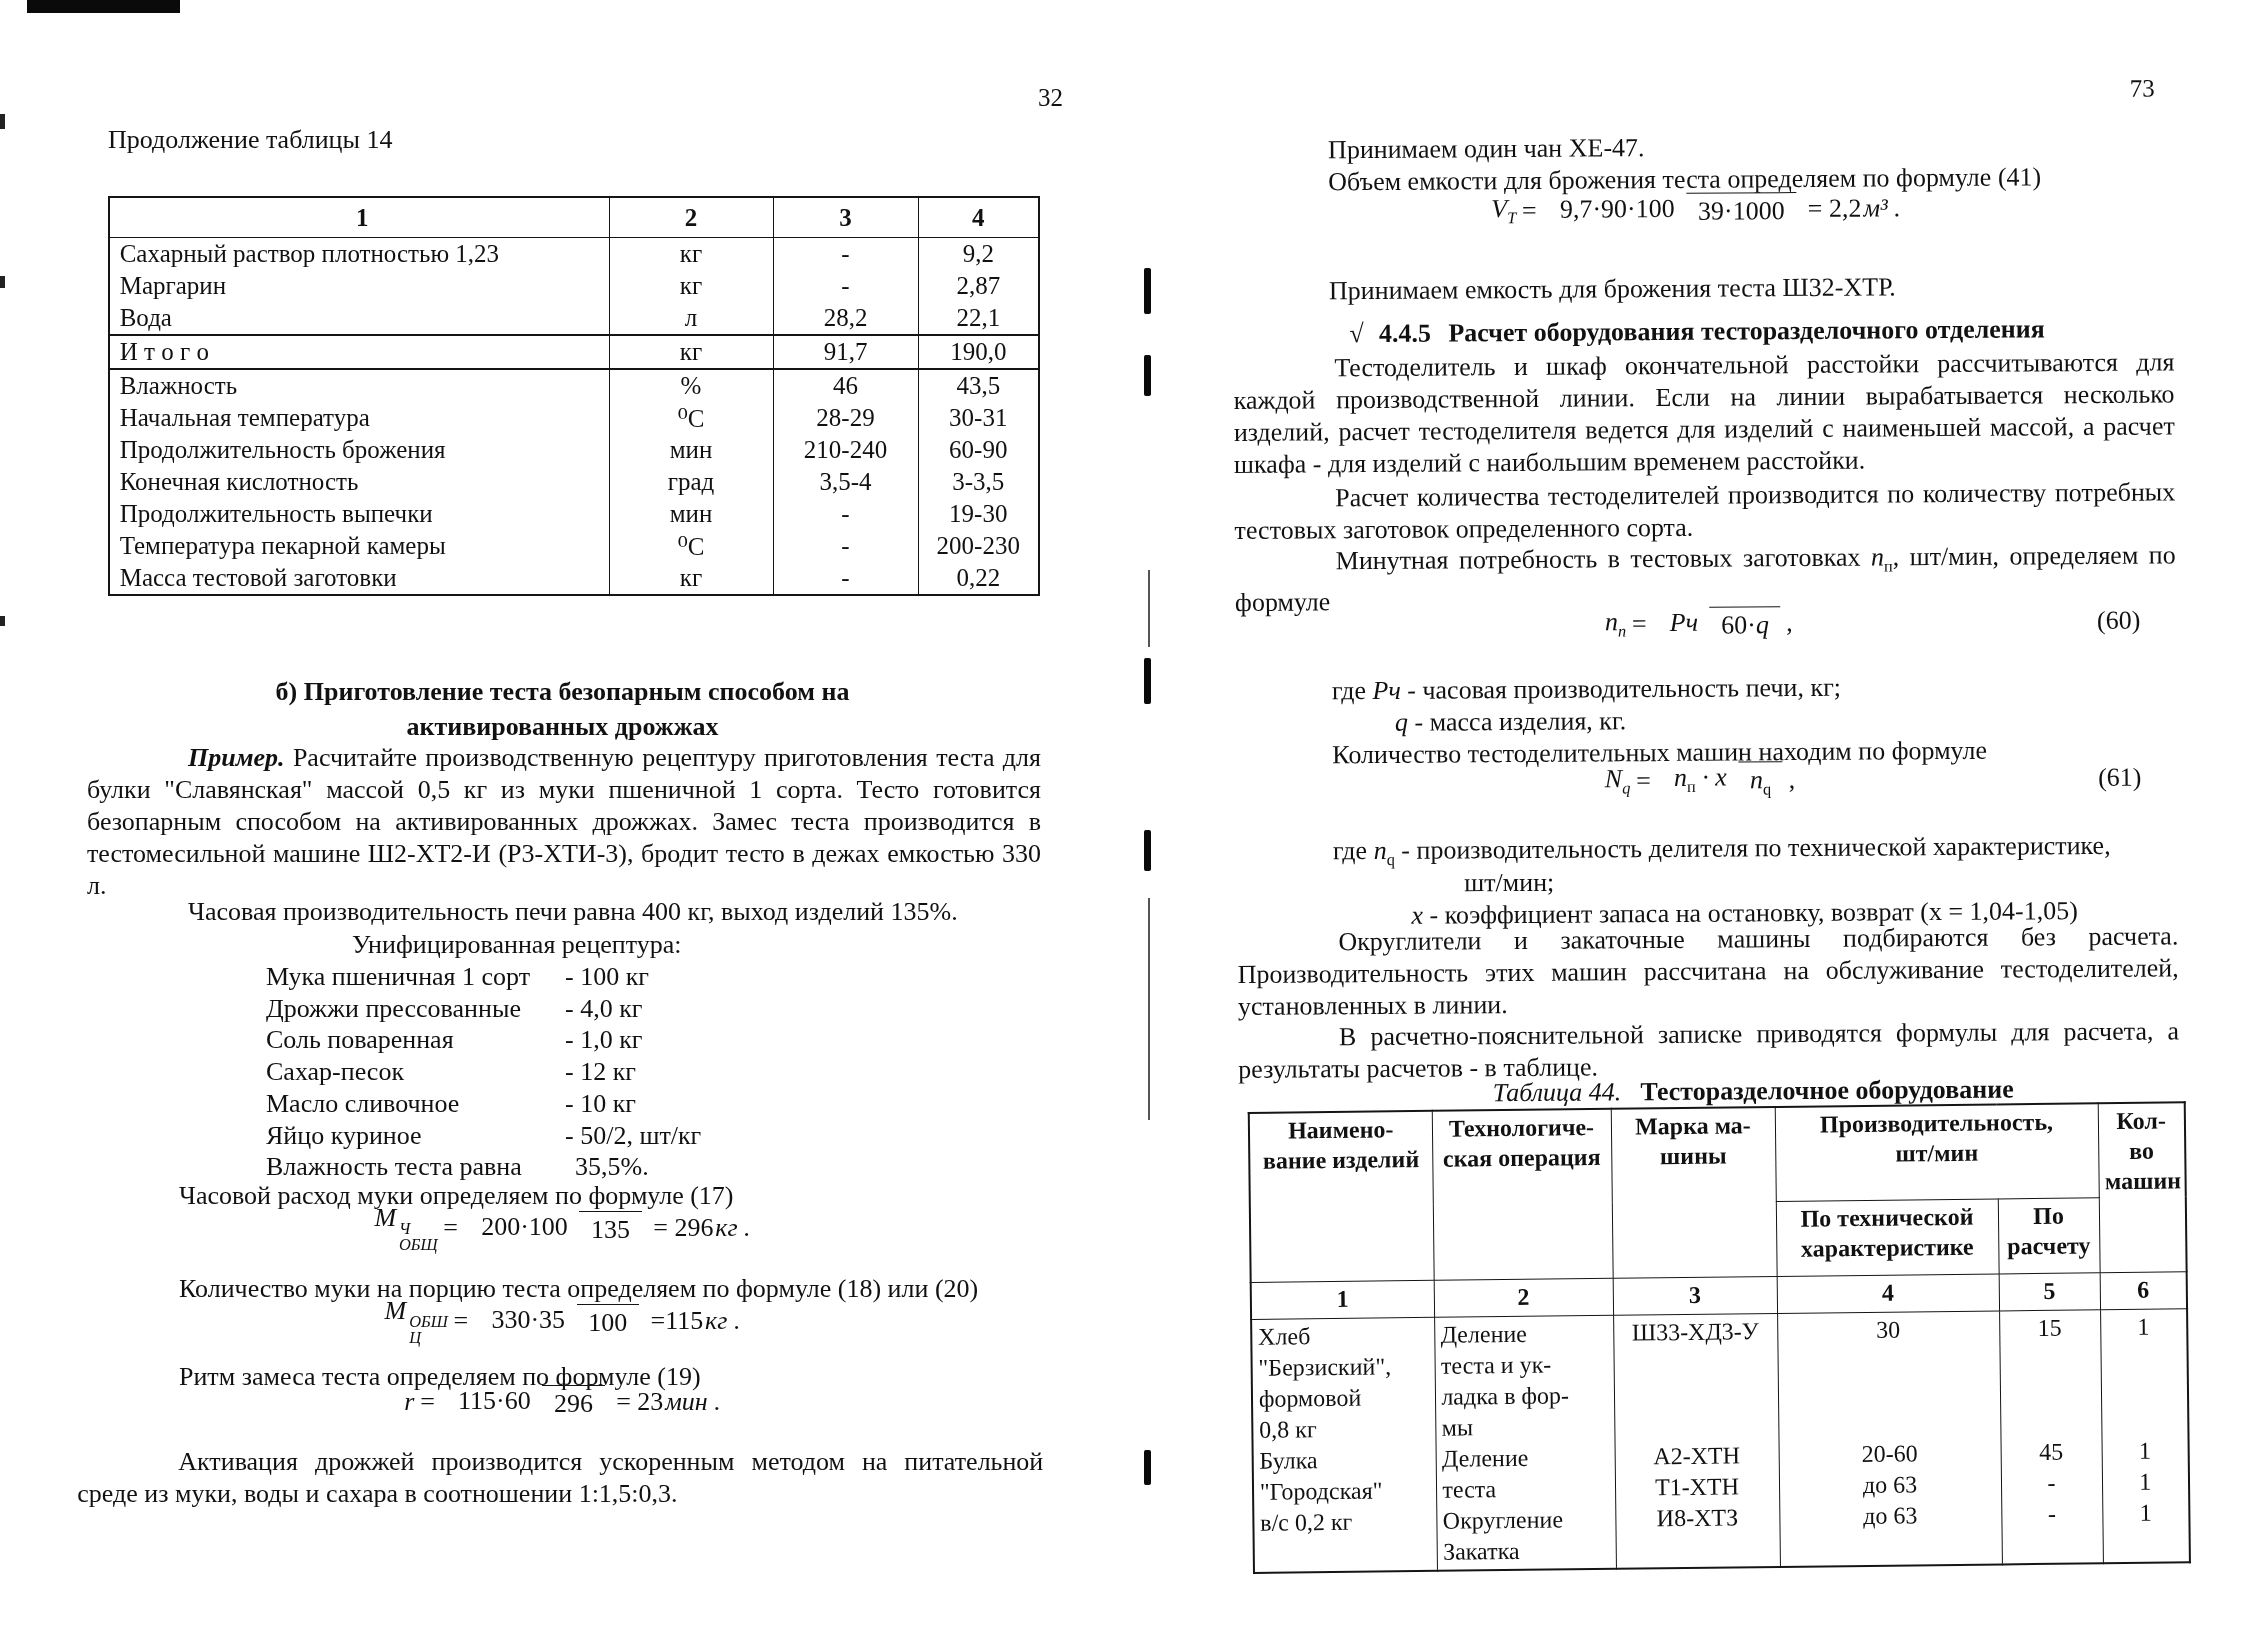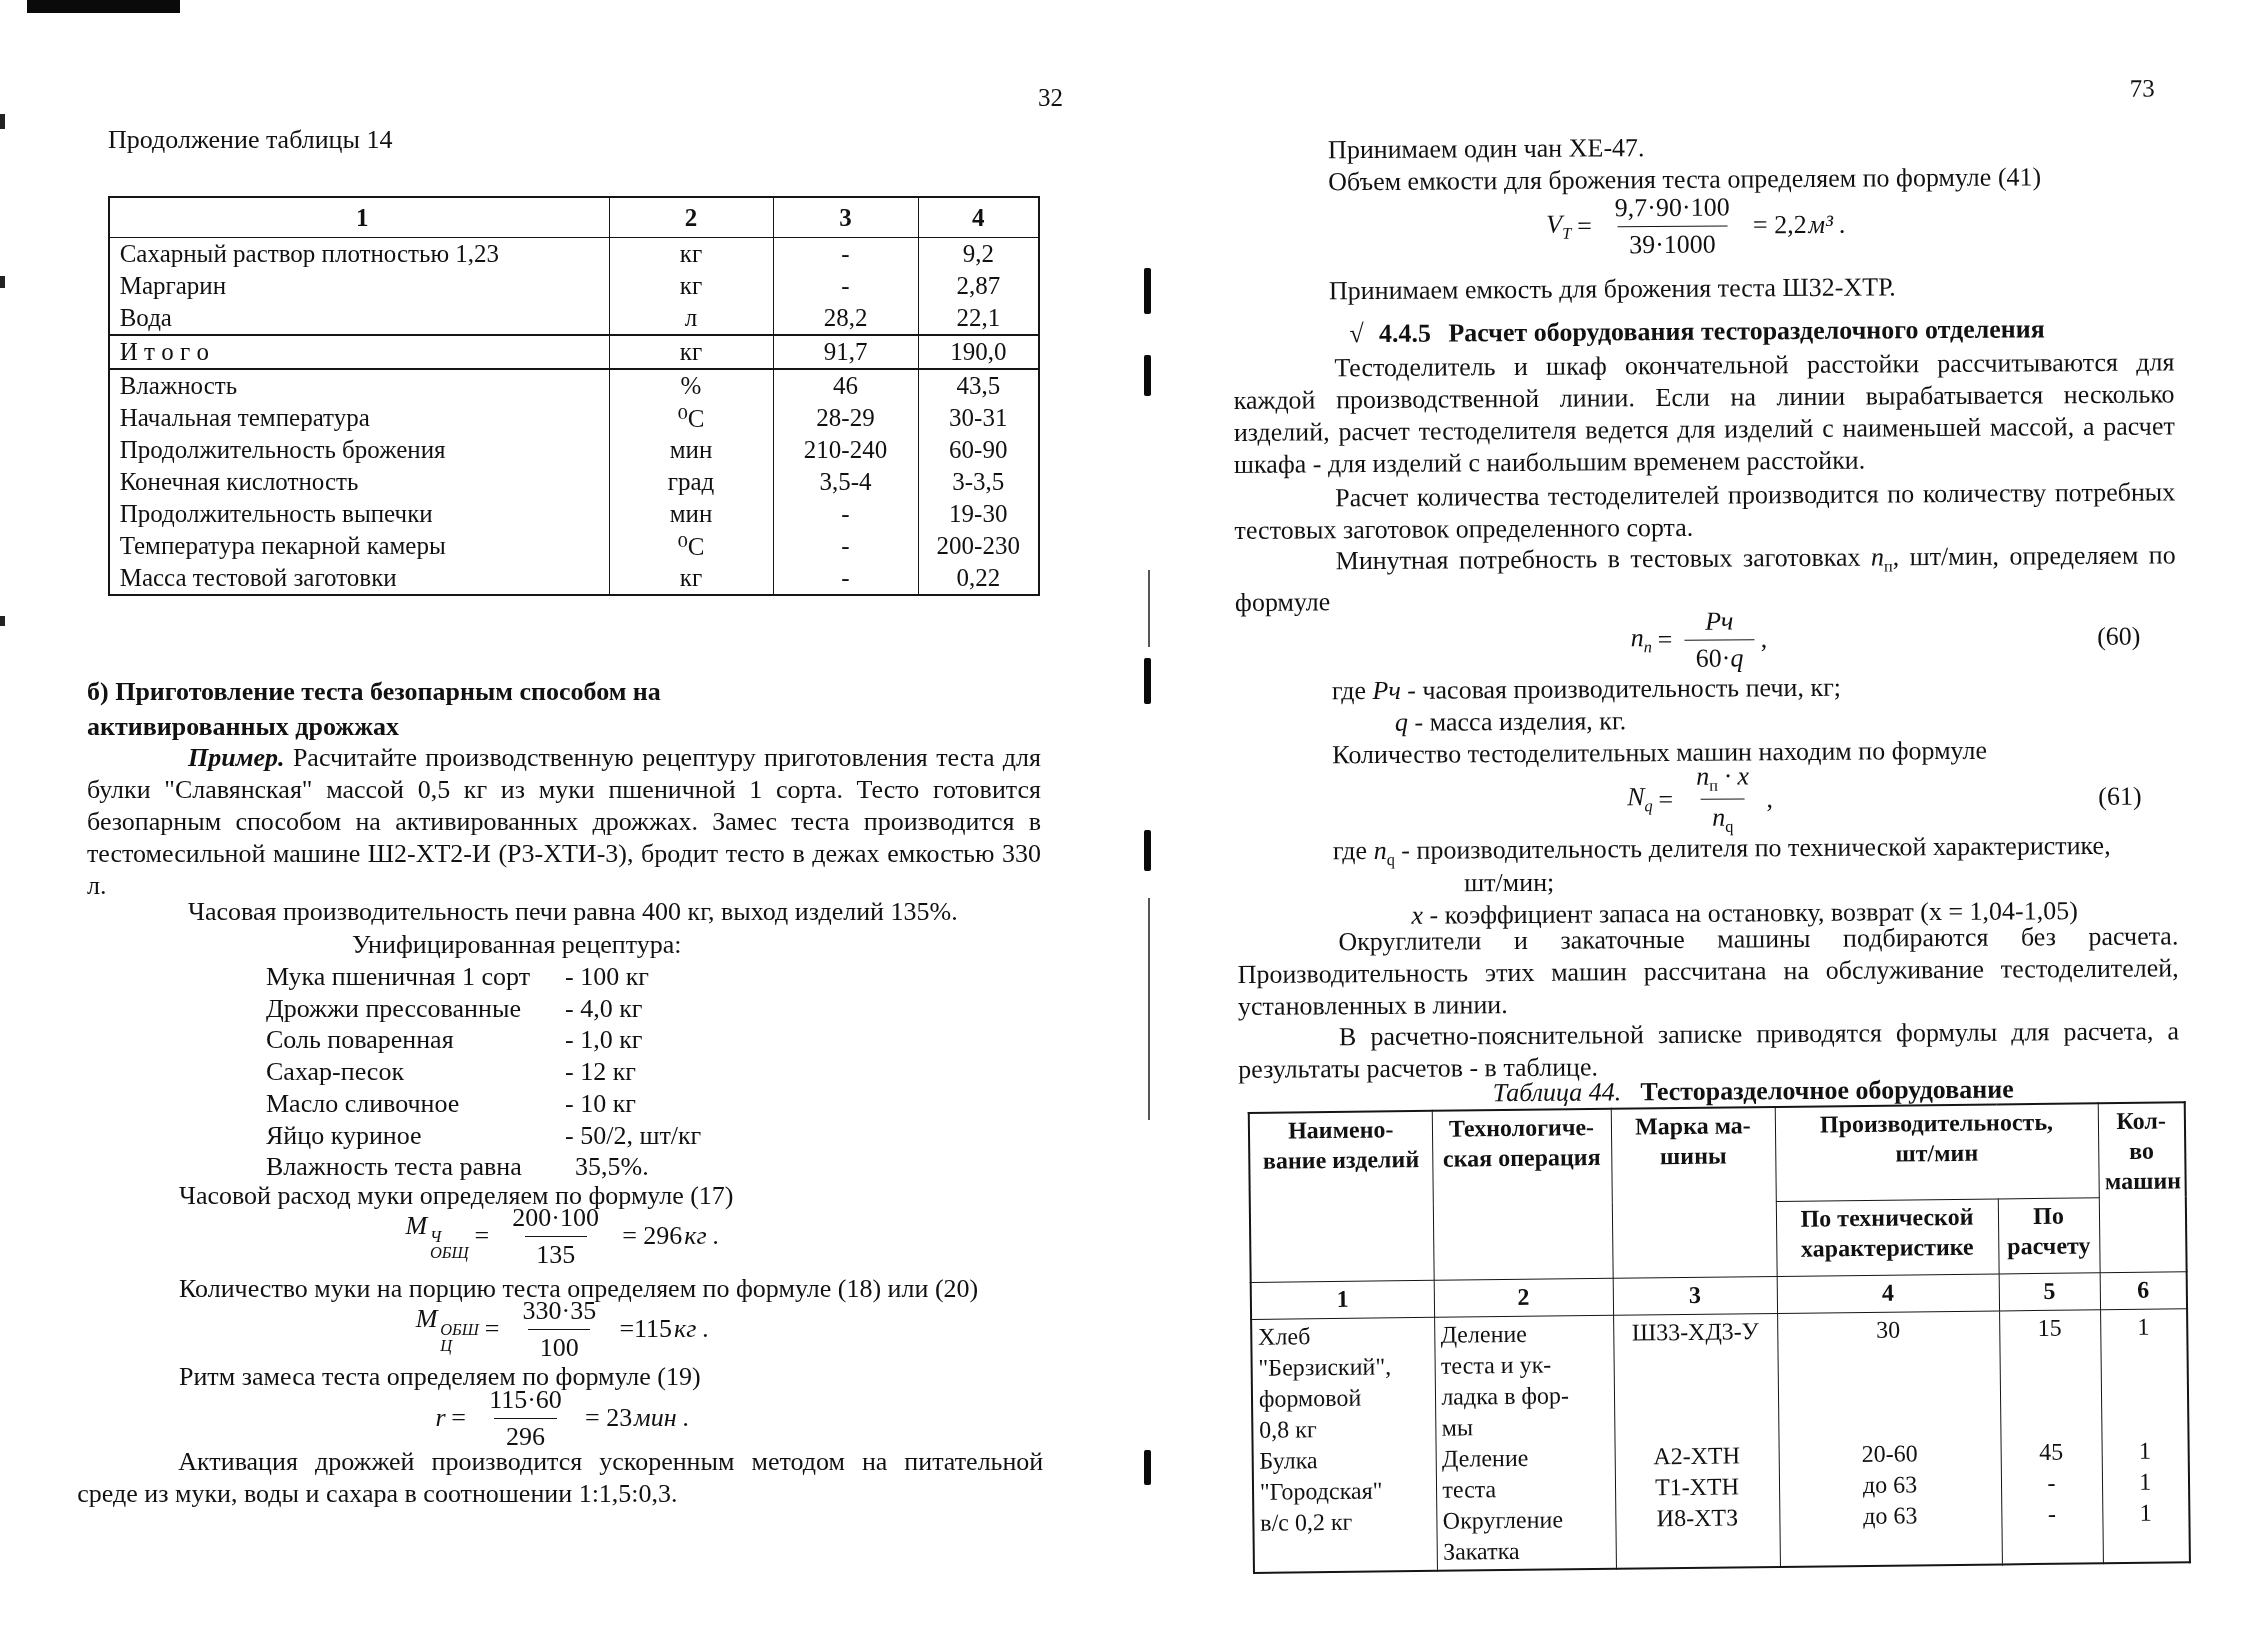--- a/index.html
+++ b/index.html
@@ -5,21 +5,21 @@
   html,body{margin:0;padding:0;background:#fff;}
   #scan{position:relative;width:2257px;height:1641px;background:#fff;overflow:hidden;
         font-family:"Liberation Serif","DejaVu Serif",serif;color:#111;}
   .page{position:absolute;top:0;}
   #left-page{left:58px;width:1043px;height:1641px;}
   #right-page{left:1226px;width:966px;height:1641px;transform:rotate(-0.4deg);transform-origin:top left;}
   .t{position:absolute;font-size:26px;line-height:32px;white-space:nowrap;}
   .para{position:absolute;font-size:26px;line-height:32px;text-align:justify;}
   .ind{text-indent:101px;}
   .bold{font-weight:bold;}
-  .center{text-align:left;}
+  .center{text-align:center;}
   sub{font-size:16.4px;}
   
   #t14{position:absolute;left:50px;top:196px;width:930px;border-collapse:collapse;table-layout:fixed;
        font-size:25px;border:2.9px solid #151515;}
   #t14 th,#t14 td{border-left:1.9px solid #151515;padding:0 3.9px;height:32px;overflow:hidden;white-space:nowrap;}
   #t14 tr>*:first-child{border-left:none;text-align:left;padding-left:9.7px;}
   #t14 th{height:39px;border-bottom:1.9px solid #151515;text-align:center;font-weight:bold;}
   #t14 td{text-align:center;}
   #t14 tr.total td{border-top:2.9px solid #151515;border-bottom:2.9px solid #151515;margin-top:20px;}
   
@@ -31,21 +31,21 @@
   #t44 tr.h2 th{height:70px;}
   #t44 tr.nums th{height:33px;vertical-align:middle;line-height:29px;}
   #t44 td{vertical-align:top;}
   #t44 .ln{height:31px;line-height:31px;white-space:nowrap;}
   #t44 td.c1,#t44 td.c2{text-align:left;}
   #t44 td.c3,#t44 td.c4,#t44 td.c5,#t44 td.c6{text-align:center;}
   
   .formula{position:absolute;display:flex;align-items:center;justify-content:center;
            font-size:26px;font-style:italic;}
   .formula .eq{font-style:normal;margin:0 5.8px;}
-  .frac{display:inline-flex;flex-direction:column;align-items:center;margin:0 5.8px;font-style:normal;}
+  .frac{display:inline-flex;flex-direction:row;align-items:center;margin:0 5.8px;font-style:normal;}
   .frac .num{padding:0 11.6px 2.9px;}
   .frac .den{border-top:1.9px solid #151515;padding:2.9px 11.6px 0;}
   .supsub{display:inline-flex;flex-direction:column;align-items:flex-start;font-size:16.4px;
           line-height:16.4px;margin-left:2.9px;vertical-align:-7.7px;font-style:italic;}
   .f-rhs{font-style:normal;margin-left:5.8px;}
   .f-rhs i{margin-left:1.9px;}
   .f-comma{font-style:normal;}
   .f-tag{position:absolute;right:27px;top:50%;transform:translateY(-50%);font-style:normal;}
   
   .bar{position:absolute;background:#0a0a0a;}

